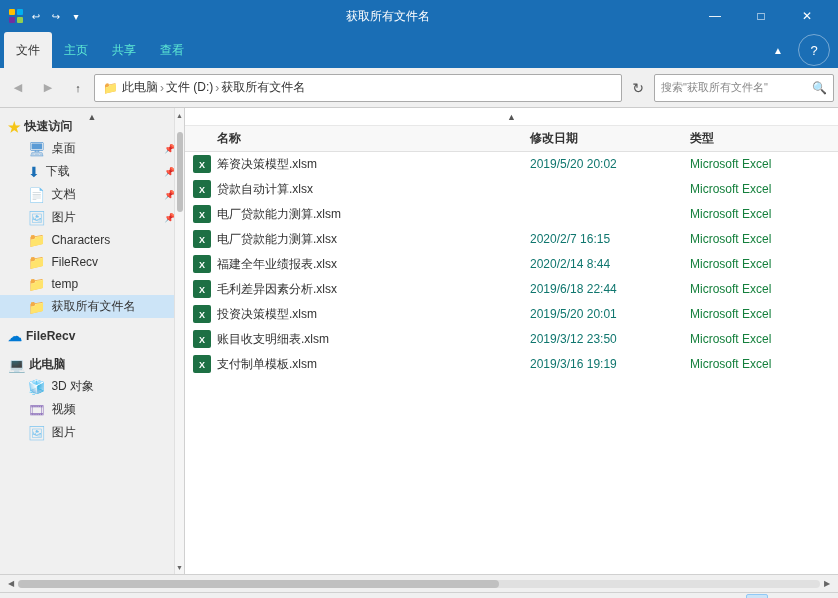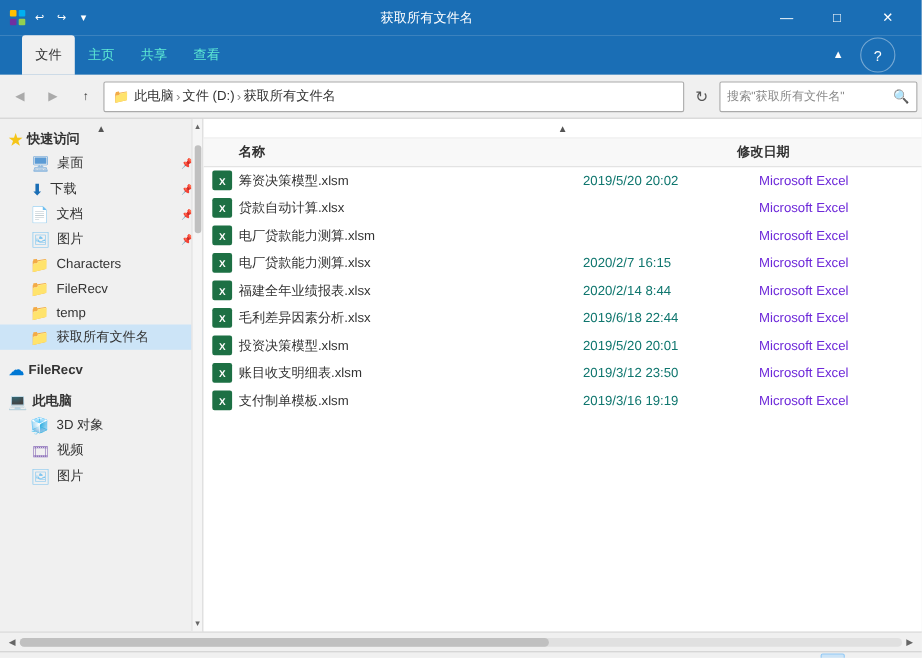--- a/index.html
+++ b/index.html
@@ -19,21 +19,21 @@
     .title-bar-title { flex: 1; text-align: center; font-size: 12px; }
     .title-bar-controls { display: flex; gap: 0; }
     .title-bar-btn { width: 46px; height: 32px; display: flex; align-items: center; justify-content: center; color: white; font-size: 12px; cursor: pointer; }
 
     
     .ribbon {
       height: 36px;
       background: #1a6eb5;
       display: flex;
       align-items: stretch;
-      padding: 0 20px;
+      padding: 0 4px;
     }
     .ribbon-tab {
       padding: 0 12px;
       display: flex;
       align-items: center;
       color: #5eead4;
       font-size: 12px;
       cursor: pointer;
       border-radius: 3px 3px 0 0;
     }
@@ -174,21 +174,21 @@
       display: flex;
       align-items: center;
       padding: 3px 8px;
       font-size: 12px;
       color: #333;
       cursor: pointer;
       border-bottom: 1px solid transparent;
     }
     .file-row .col-name { flex: 1; display: flex; align-items: center; gap: 6px; }
     .file-row .col-date { width: 160px; color: #0f766e; }
-    .file-row .col-type { width: 140px; color: #6d28d9; }
+    .file-row .col-type { width: 140px; color: #15803d; }
     .excel-icon {
       width: 18px; height: 18px;
       background: #1d7044;
       border-radius: 2px;
       display: flex; align-items: center; justify-content: center;
       color: white;
       font-size: 9px;
       font-weight: bold;
       flex-shrink: 0;
     }
@@ -385,20 +385,21 @@
     </div>
   </div>
 
   <div class="file-area">
 
     <div class="scroll-indicator">▲</div>
 
     <div class="file-list-header">
       <div class="col-name">名称</div>
       <div class="col-date">修改日期</div>
+      <div class="col-type">类型</div>
     </div>
 
     <div id="file-rows-container">
         <div class="file-row">
           <div class="col-name">
             <div class="excel-icon">
               <svg width="14" height="14" viewBox="0 0 14 14">
                 <rect width="14" height="14" rx="1" fill="#1d7044"></rect>
                 <text x="7" y="11" text-anchor="middle" fill="white" font-size="9" font-weight="bold" font-family="Arial">X</text>
               </svg>

